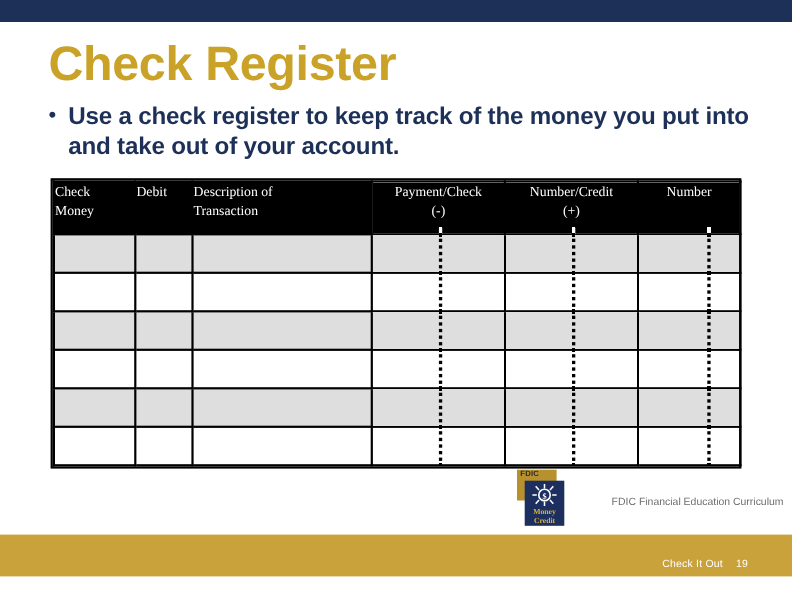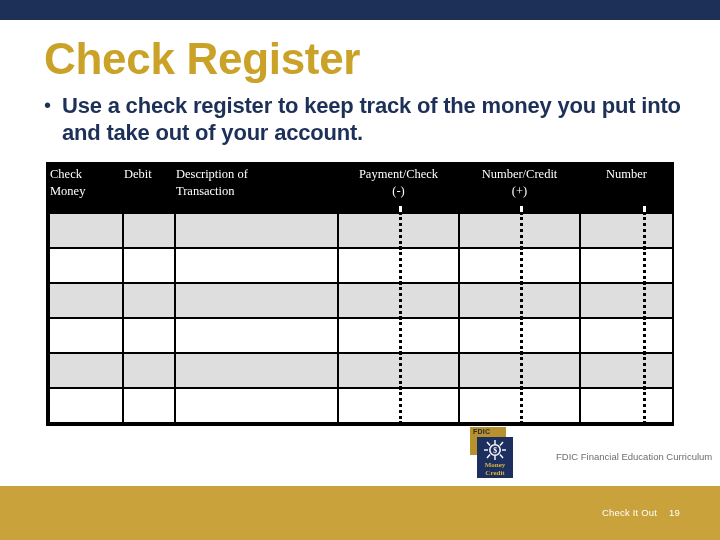--- a/index.html
+++ b/index.html
@@ -203,21 +203,21 @@
     white-space: nowrap;
     font-family: "Liberation Sans", sans-serif;
     margin-left: 40px;
   }
 
   
   .bottom-band {
     position: absolute;
     left: 0; top: 486px;
     width: 720px;
-    height: 54px;
+    height: 38px;
     background: #c9a23c;
   }
   .footer-text {
     position: absolute;
     right: 40px;
     top: 21px;
     font-size: 9.5px;
     color: #ffffff;
     white-space: nowrap;
     letter-spacing: 0.2px;

